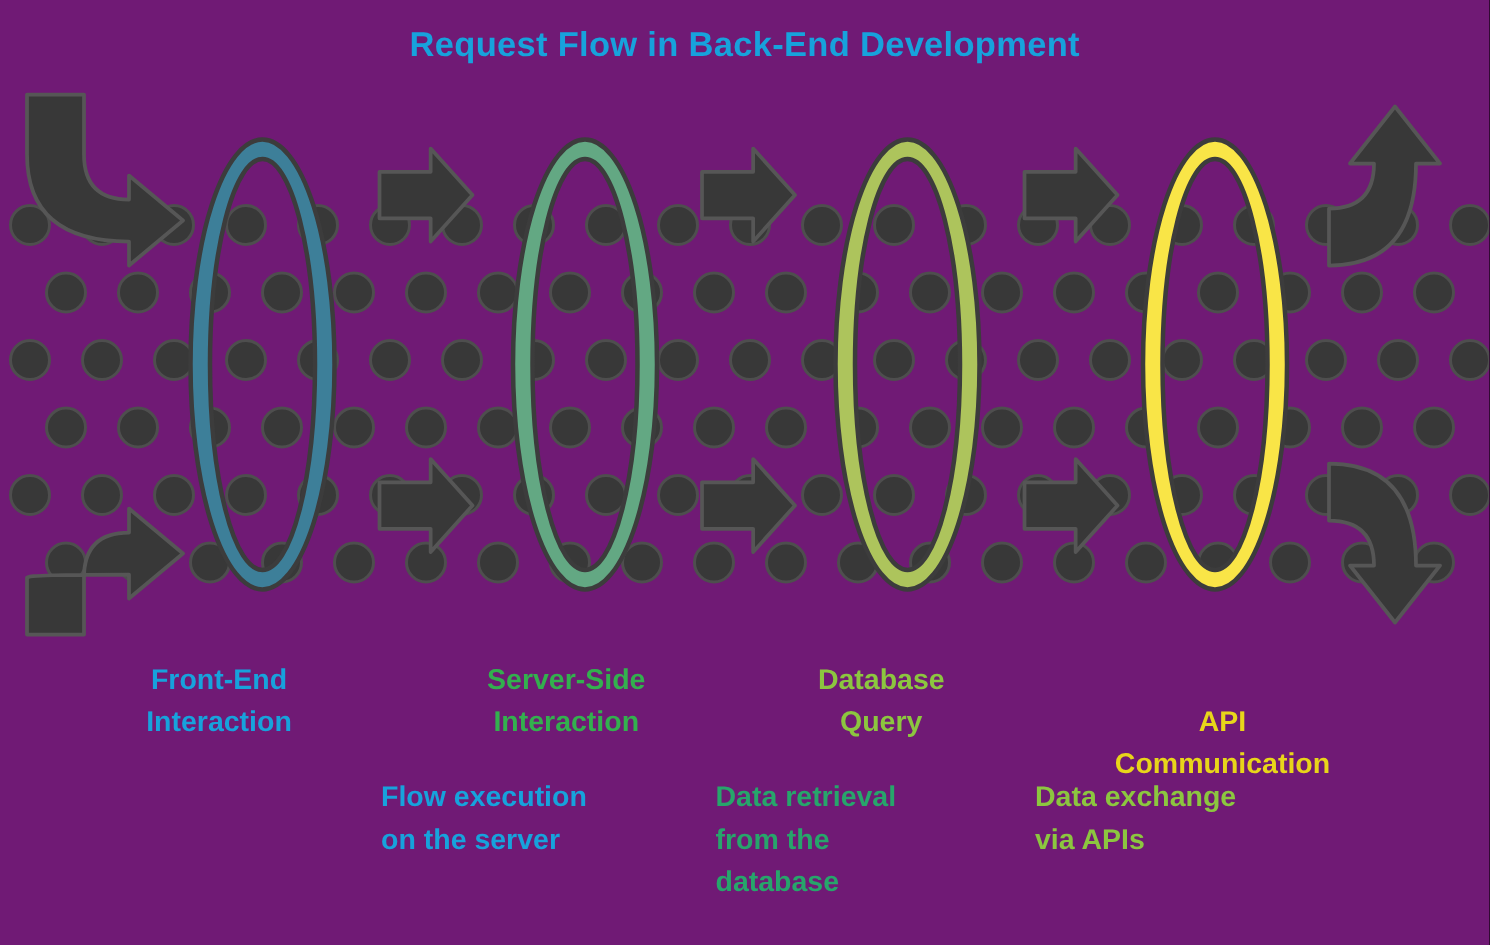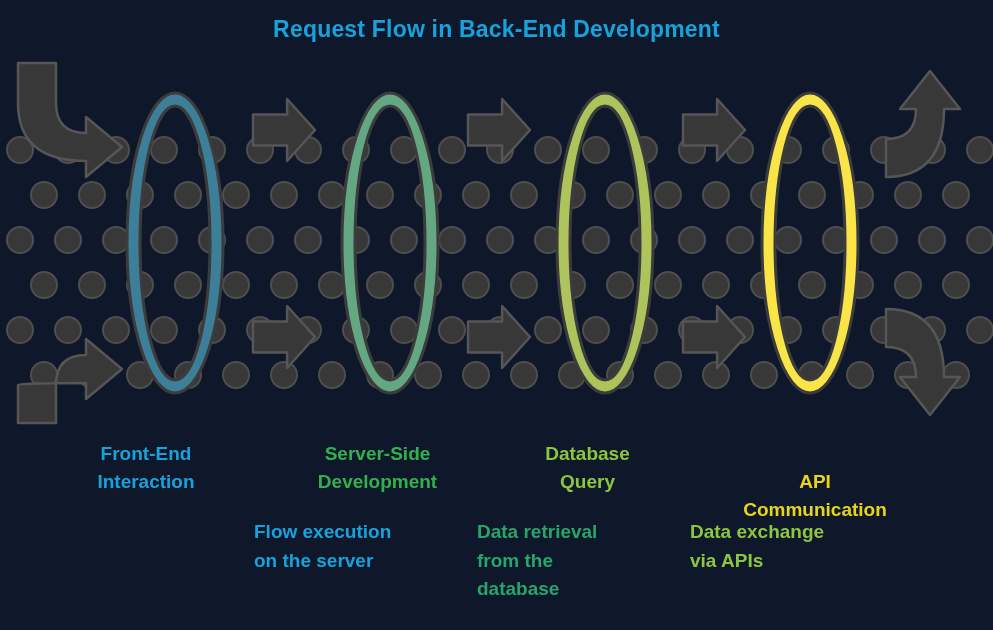--- a/index.html
+++ b/index.html
@@ -75,21 +75,21 @@
     top: 78px;
     font-size: 19px;
     font-weight: bold;
     line-height: 1.5;
     white-space: pre-line;
   }
 </style>
 </head>
 <body style="background: rgb(0, 0, 0);">
 
-<div id="canvas" style="background: #0f172a;">
+<div id="canvas" style="background: #701a75;">
 
   <div id="title" style="color: rgb(23, 162, 220);">Request Flow in Back-End Development</div>
 
   <div id="stage">
 
     <svg id="dot-layer" viewBox="0 0 993 375" width="993" height="375" aria-hidden="true">
         <circle cx="20" cy="95" r="13" fill="#383838" stroke="#4e4e4e" stroke-width="2"></circle>
         <circle cx="68" cy="95" r="13" fill="#383838" stroke="#4e4e4e" stroke-width="2"></circle>
         <circle cx="116" cy="95" r="13" fill="#383838" stroke="#4e4e4e" stroke-width="2"></circle>
         <circle cx="164" cy="95" r="13" fill="#383838" stroke="#4e4e4e" stroke-width="2"></circle>
@@ -246,21 +246,21 @@
 
   <div id="labels">
 
     <div class="col" style="width:248px;">
       <div class="col-heading" style="color: rgb(23, 162, 220);">Front-End
 Interaction</div>
     </div>
 
     <div class="col" style="width:215px;">
       <div class="col-heading" style="color: rgb(51, 176, 78);">Server-Side
-Development</div>
+Interaction</div>
       <div class="col-desc" style="left: 6px; color: rgb(23, 162, 220);">Flow execution
 on the server</div>
     </div>
 
     <div class="col" style="width:205px;">
       <div class="col-heading" style="color: rgb(140, 198, 63);">Database
 Query</div>
       <div class="col-desc" style="left: 14px; color: rgb(39, 165, 107);">Data retrieval
 from the
 database</div>

